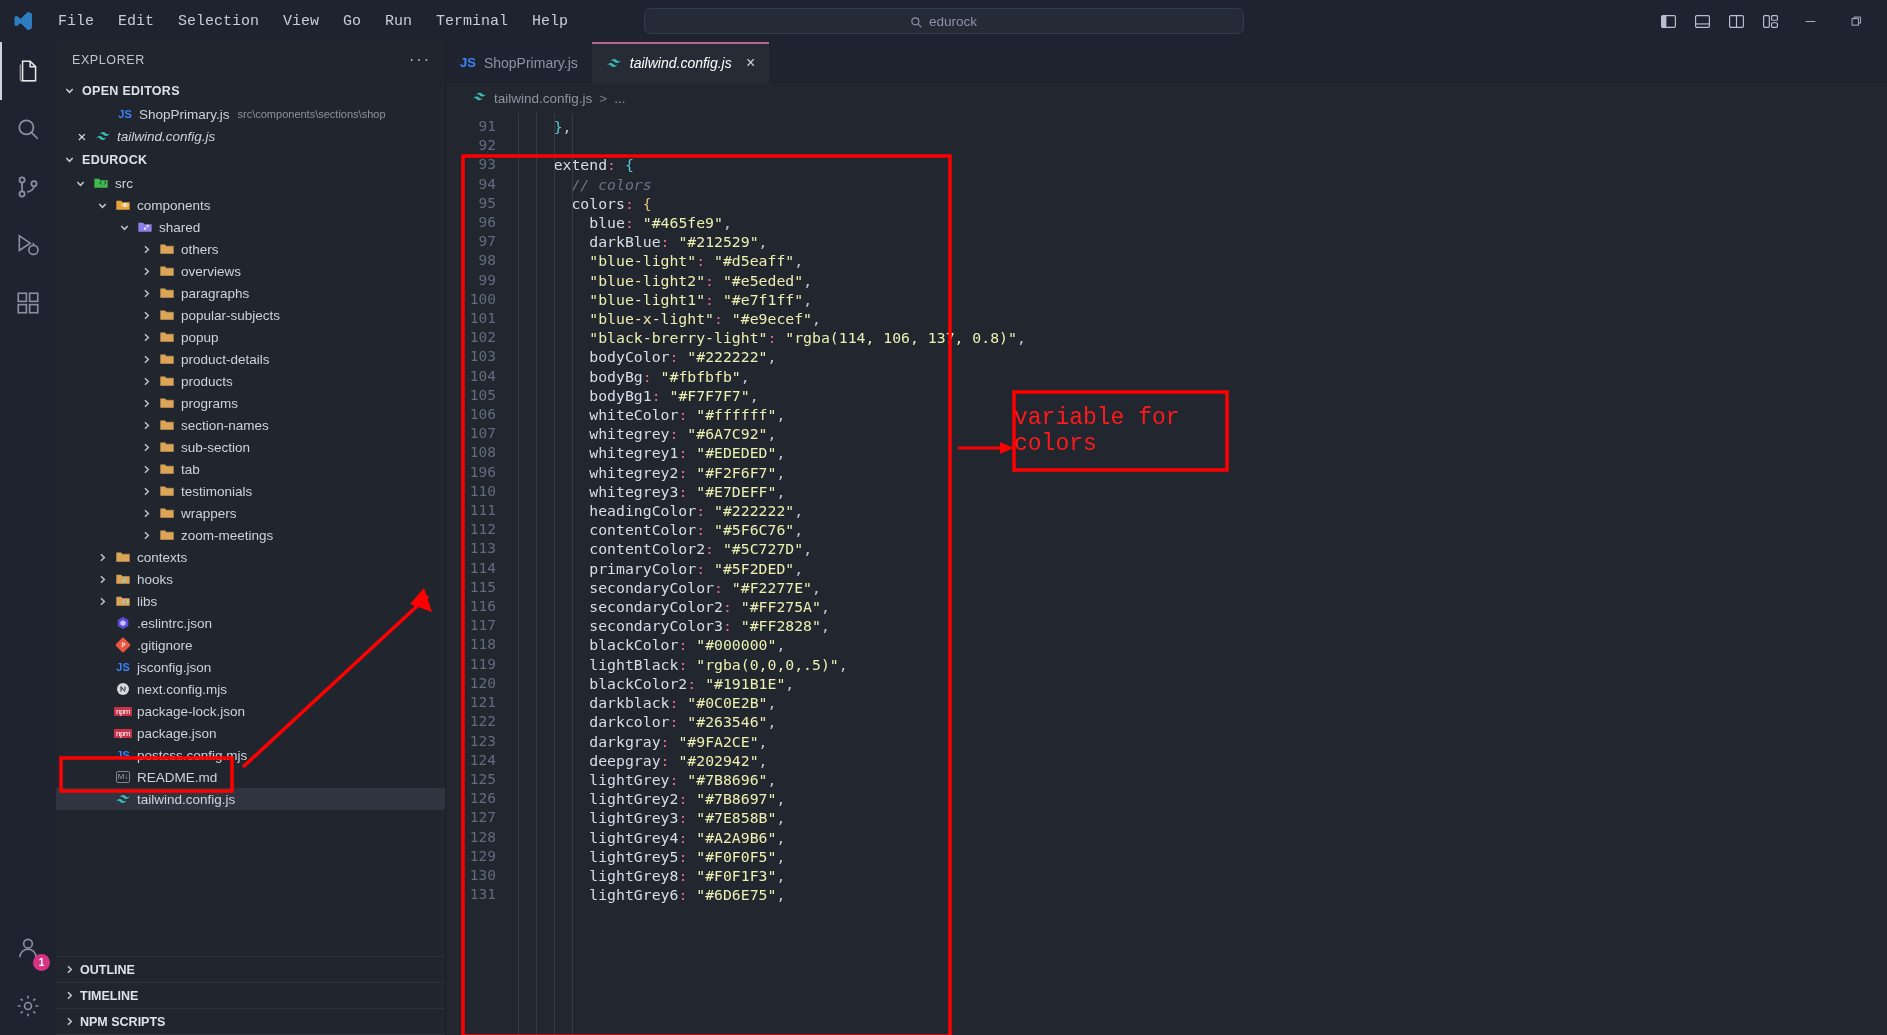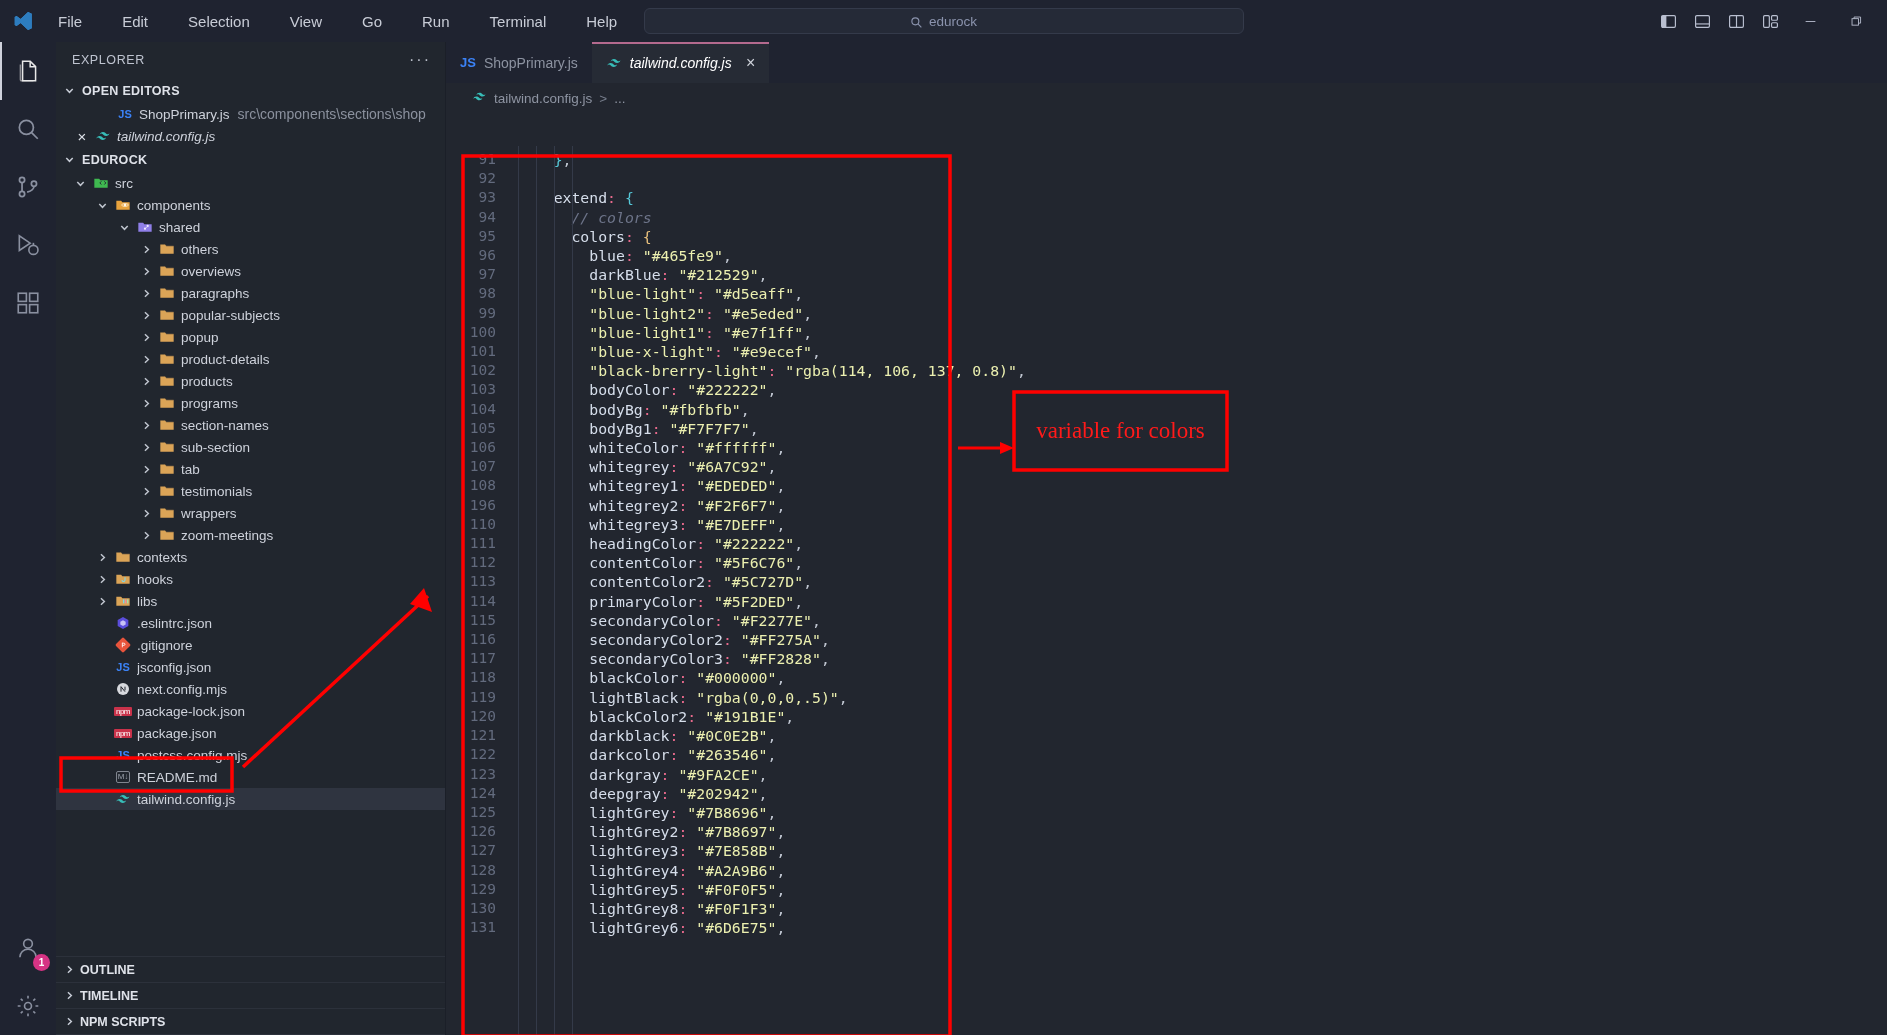--- a/index.html
+++ b/index.html
@@ -11,21 +11,21 @@
     -webkit-font-smoothing:antialiased;
   }
 
   
   #titlebar {
     height:42px; background:#1f2330; display:flex; align-items:center;
     position:relative; flex:none;
   }
   #vscode-logo { width:46px; display:flex; align-items:center; justify-content:center; }
   #vscode-logo svg { width:22px; height:22px; }
-  #menu { display:flex; align-items:center; gap:16px; }
+  #menu { display:flex; align-items:center; gap:0px;font-family:Liberation Mono, monospace; }
   .menu-item {
     font-size:15px; color:#c8ccd6; padding:3px 12px; cursor:default; white-space:nowrap;
   }
   #nav-arrows { display:flex; align-items:center; gap:14px; margin-left:92px; color:#8a90a0; }
   .nav-arrow { font-size:19px; line-height:1; cursor:default; }
   #cmd-center {
     position:absolute; left:50%; transform:translateX(-50%);
     width:600px; height:26px; background:#252a37; border:1px solid #343a4a;
     border-radius:6px; display:flex; align-items:center; justify-content:center; gap:6px;
   }
@@ -83,21 +83,21 @@
   .row {
     height:22px; display:flex; align-items:center; font-size:13.5px;
     color:#ced2db; cursor:default; white-space:nowrap; position:relative;
   }
   .row.selected { background:#2f3440; }
   .row .tw { width:20px; display:flex; align-items:center; justify-content:center; flex:none; color:#c0c5cf; }
   .row .tw svg { width:11px; height:11px; }
   .row .ic { width:22px; display:flex; align-items:center; justify-content:center; flex:none; margin-right:3px; }
   .row .ic svg { width:16px; height:16px; }
   .row .lbl { overflow:hidden; text-overflow:ellipsis; }
-  .row .sub { font-size:14px; color:#8b919e; margin-left:8px; }
+  .row .sub { font-size:11px; color:#8b919e; margin-left:8px; }
   .js-badge { font-size:11px; font-weight:bold; color:#3b82f6; }
   .md-badge {
     font-size:8px; color:#9aa0ab; border:1px solid #80858f; border-radius:2px;
     padding:0 1px; line-height:10px;
   }
   .npm-badge { font-size:8px; color:#c9324a; background:#c9324a; color:#fff; padding:0 2px; border-radius:1px; line-height:9px; letter-spacing:-.5px;}
   #tree { overflow:hidden; flex:1; }
 
   .bottom-sections { border-top:1px solid #2c313b; }
   .bsec { height:26px; display:flex; align-items:center; gap:2px; padding-left:4px;
@@ -119,21 +119,21 @@
   .tab .ticon { display:flex; align-items:center; }
   .tab .ticon svg { width:16px; height:16px; }
   .tab-close { font-size:16px; color:#cfd3db; margin-left:6px; line-height:1; cursor:default;}
   #breadcrumb {
     height:30px; display:flex; align-items:center; gap:7px; padding-left:26px;
     background:#22262f; font-size:13.5px; color:#8e94a2; flex:none;
   }
   #breadcrumb svg { width:15px; height:15px; }
   #bc-sep { color:#777e8c; }
 
-  #code-wrap { flex:1; position:relative; display:flex; overflow:hidden; background:#22262f;margin-top:33px; }
+  #code-wrap { flex:1; position:relative; display:flex; overflow:hidden; background:#22262f; }
   #gutter {
     width:62px; flex:none; text-align:right; padding-right:12px; color:#636b7e;
     font-family:"DejaVu Sans Mono", monospace; font-size:14.5px; line-height:19.2px;
     padding-top:4px; user-select:none;
   }
   #code {
     flex:1; font-family:"DejaVu Sans Mono", monospace; font-size:14.8px; line-height:19.2px;
     padding-top:4px; padding-left:10px; white-space:pre; overflow:hidden; color:#c3c9d4;
   }
   .k-propw { color:#d6deeb; }
@@ -811,16 +811,16 @@
   <polygon points="1014,448 1000,442 1000,454" fill="#ff0000"></polygon>
 
   <rect x="61" y="758" width="171" height="33" fill="none" stroke="#ff0000" stroke-width="3.5"></rect>
 
   <line x1="428" y1="596" x2="243" y2="767" stroke="#ff0000" stroke-width="3.5"></line>
   <polygon points="424,588 432,612 410,604" fill="#ff0000"></polygon>
 </svg>
 
 <div style="position:absolute;left:1014px;top:392px;width:213px;height:78px;
             display:flex;align-items:center;justify-content:center;
-            color:#ff1a1a;font-size:23px;font-family:Liberation Serif, serif;
+            color:#ff1a1a;font-size:23px;font-family:Liberation Mono, monospace;
             pointer-events:none;">
   <span>variable for colors</span>
 </div>
 
 </body></html>

